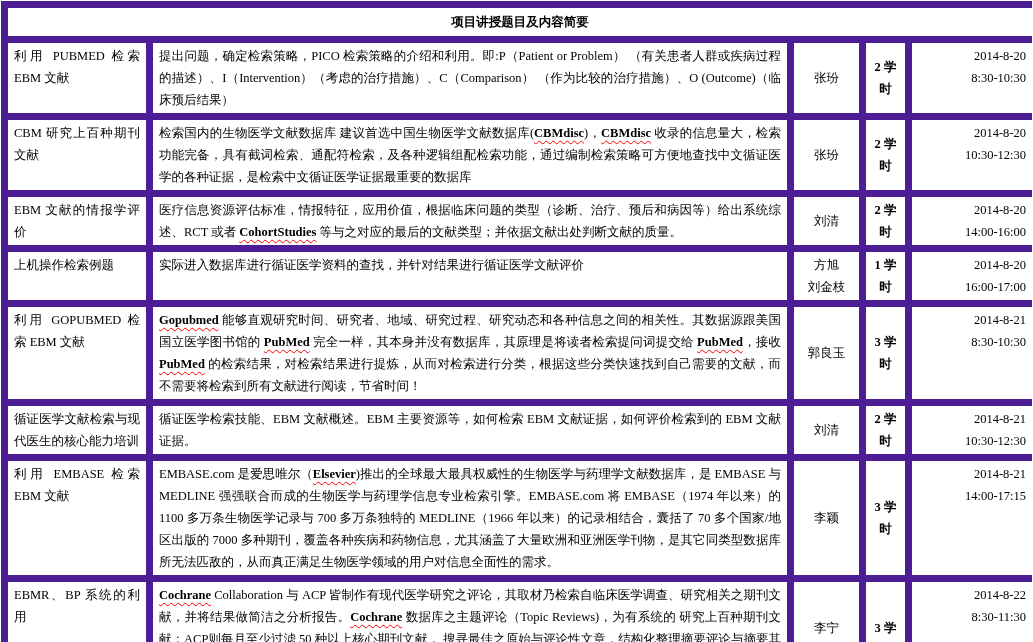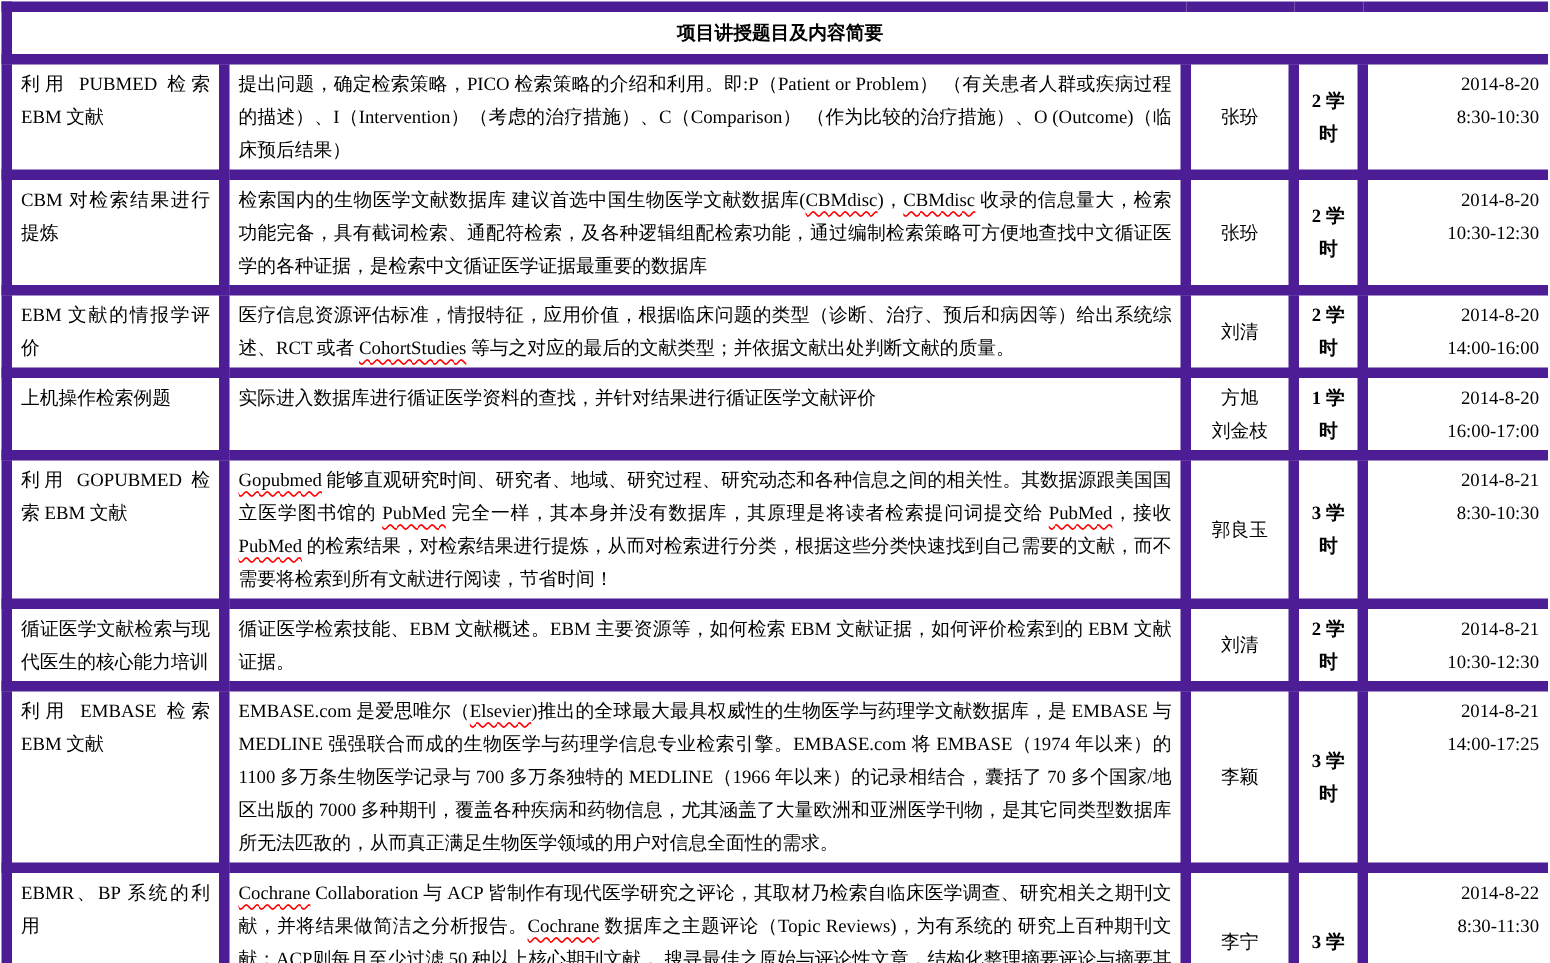--- a/index.html
+++ b/index.html
@@ -69,20 +69,21 @@
     font-weight: bold;
   }
   td.time {
     vertical-align: top;
     text-align: right;
     padding: 4px 4px 2px 4px;
   }
   .sq {
     text-decoration: underline wavy #ff0000 1px;
     text-underline-offset: 3px;
+    font-weight: bold;
   }
 </style>
 </head>
 <body>
 
 <div class="page">
   <table class="schedule">
     <colgroup>
       <col style="width:145px">
       <col style="width:641px">
@@ -107,21 +108,21 @@
           </td>
       <td class="hours">2 学时</td>
       <td class="time">
             <div>2014-8-20</div>
             <div>8:30-10:30</div>
           </td>
     </tr>
 
     <tr style="height:73px">
       <td class="topic">
-            <div>CBM 对检索结果进行提炼</div>
+            <div>CBM 研究上百种期刊文献</div>
           </td>
       <td class="content">
             <div>检索国内的生物医学文献数据库 建议首选中国生物医学文献数据库(<span class="sq">CBMdisc</span>)，<span class="sq">CBMdisc</span> 收录的信息量大，检索功能完备，具有截词检索、通配符检索，及各种逻辑组配检索功能，通过编制检索策略可方便地查找中文循证医学的各种证据，是检索中文循证医学证据最重要的数据库</div>
           </td>
       <td class="teacher">
             <div>张玢</div>
           </td>
       <td class="hours">2 学时</td>
       <td class="time">
             <div>2014-8-20</div>
@@ -204,21 +205,21 @@
           </td>
       <td class="content">
             <div>EMBASE.com 是爱思唯尔（<span class="sq">Elsevier</span>)推出的全球最大最具权威性的生物医学与药理学文献数据库，是 EMBASE 与 MEDLINE 强强联合而成的生物医学与药理学信息专业检索引擎。EMBASE.com 将 EMBASE（1974 年以来）的 1100 多万条生物医学记录与 700 多万条独特的 MEDLINE（1966 年以来）的记录相结合，囊括了 70 多个国家/地区出版的 7000 多种期刊，覆盖各种疾病和药物信息，尤其涵盖了大量欧洲和亚洲医学刊物，是其它同类型数据库所无法匹敌的，从而真正满足生物医学领域的用户对信息全面性的需求。</div>
           </td>
       <td class="teacher">
             <div>李颖</div>
           </td>
       <td class="hours">3 学时</td>
       <td class="time">
             <div>2014-8-21</div>
-            <div>14:00-17:25</div>
+            <div>14:00-17:15</div>
           </td>
     </tr>
 
     <tr style="height:88px">
       <td class="topic">
             <div>EBMR、BP 系统的利用</div>
           </td>
       <td class="content">
             <div><span class="sq">Cochrane</span> Collaboration 与 ACP 皆制作有现代医学研究之评论，其取材乃检索自临床医学调查、研究相关之期刊文献，并将结果做简洁之分析报告。<span class="sq">Cochrane</span> 数据库之主题评论（Topic Reviews)，为有系统的 研究上百种期刊文献；ACP则每月至少过滤 50 种以上核心期刊文献， 搜寻最佳之原始与评论性文章，结构化整理摘要评论与摘要其中重要之医学实证所得。利用这些资源，临床医生可以不必读上千篇之期刊 文献与综合整理，即能很快的了解并应用到实际工作中。</div>
           </td>

